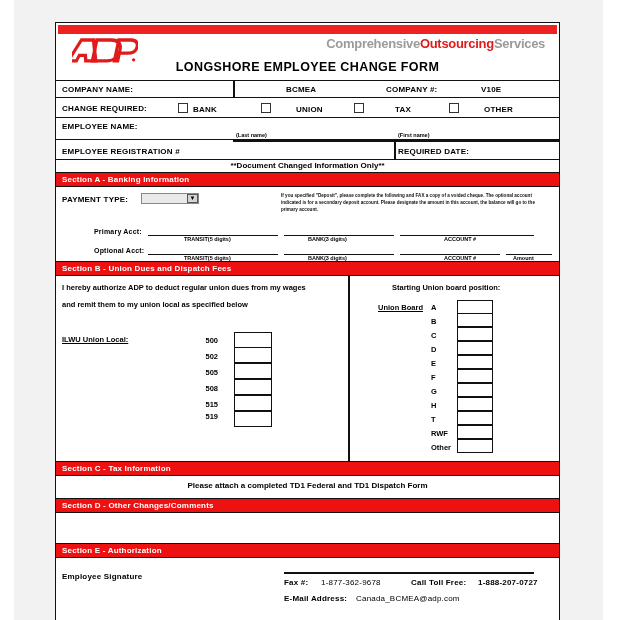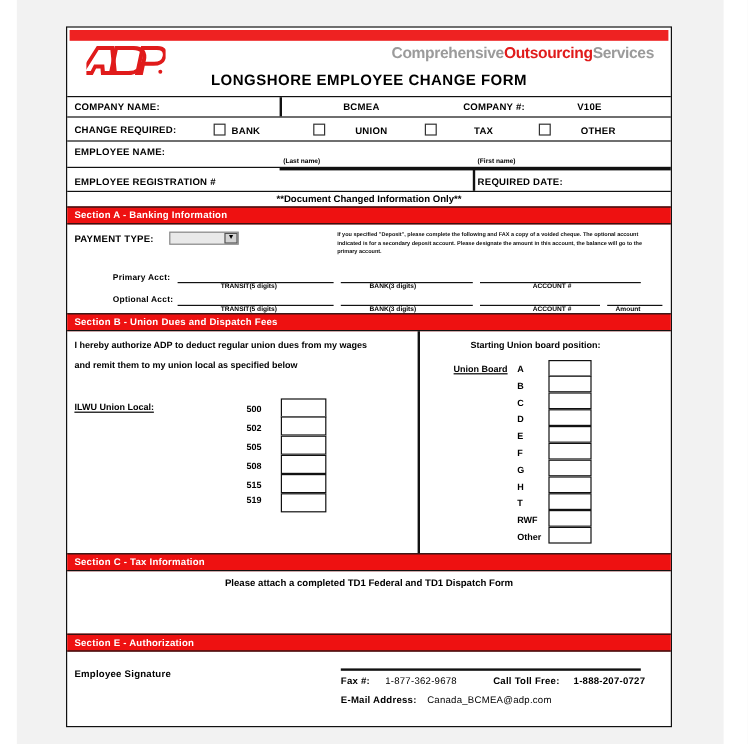--- a/index.html
+++ b/index.html
@@ -434,20 +434,21 @@
           <div class="box ub-box" style="margin-top: -1.2px; font-size: 8px;"></div>
         </div>
       </div>
   </div>
 
   <div class="sect">Section C - Tax Information</div>
   <div class="secC">
     <div class="txt">Please attach a completed TD1 Federal and TD1 Dispatch Form</div>
   </div>
 
+  <div class="sect">Section D - Other Changes/Comments</div>
   <div class="secD">
     <div style="width:100%;height:100%;font-size:8px;padding:3px 6px;box-sizing:border-box;"></div>
   </div>
 
   <div class="sect">Section E - Authorization</div>
 
   <div class="sig-area">
     <div class="lbl abs" style="left:6px; top:14px;">Employee Signature</div>
     <div class="sig-line"></div>
     <div class="abs" style="left:228px; top:2px; width:250px; height:12px;"></div>

